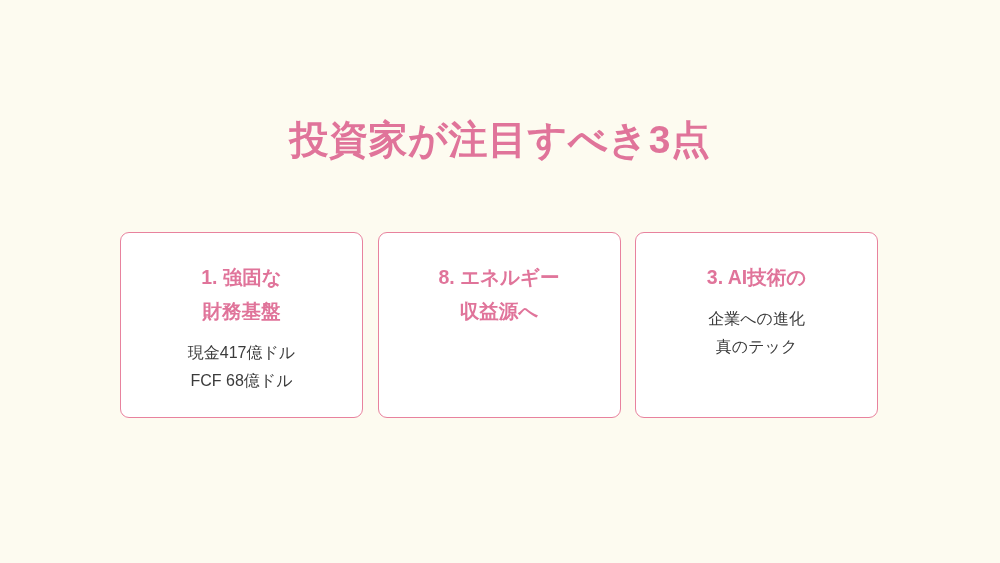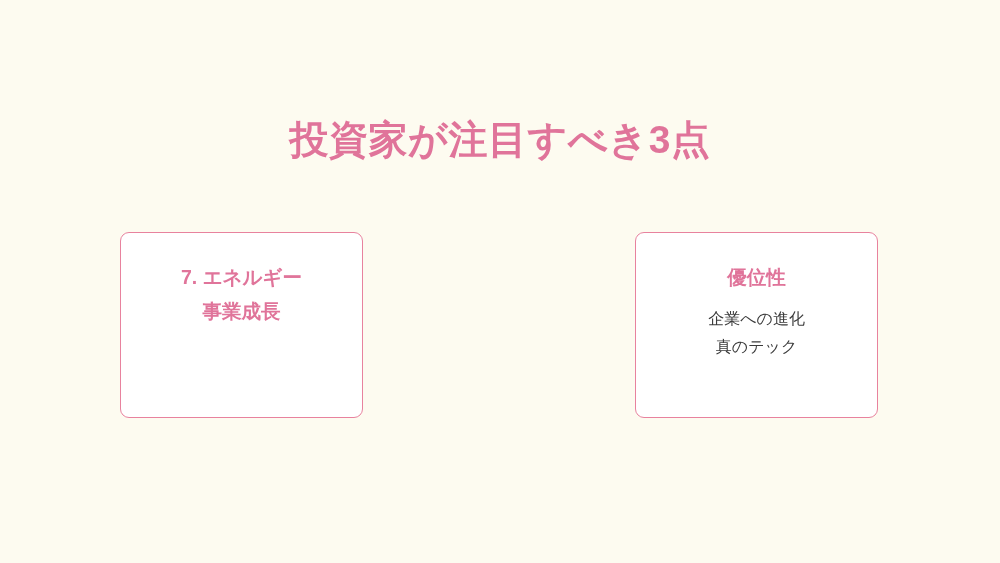--- a/index.html
+++ b/index.html
@@ -87,31 +87,41 @@
 </style>
 </head>
 <body>
 
 <div class="slide">
 
   <div class="slide-title">投資家が注目すべき3点</div>
 
   <div class="cards-row">
 
-
     <div class="card">
       <div class="card-heading">
-        <span class="line">7. エネルギー</span>
-        <span class="line">事業成長</span>
+        <span class="line">1. 強固な</span>
+        <span class="line">財務基盤</span>
+      </div>
+      <div class="card-body">
+        <span class="line">現金417億ドル</span>
+        <span class="line">FCF 68億ドル</span>
       </div>
     </div>
 
     <div class="card">
       <div class="card-heading">
-        <span class="line">優位性</span>
+        <span class="line">8. エネルギー</span>
+        <span class="line">収益源へ</span>
+      </div>
+    </div>
+
+    <div class="card">
+      <div class="card-heading">
+        <span class="line">3. AI技術の</span>
       </div>
       <div class="card-body">
         <span class="line">企業への進化</span>
         <span class="line">真のテック</span>
       </div>
     </div>
 
   </div>
 </div>
 

